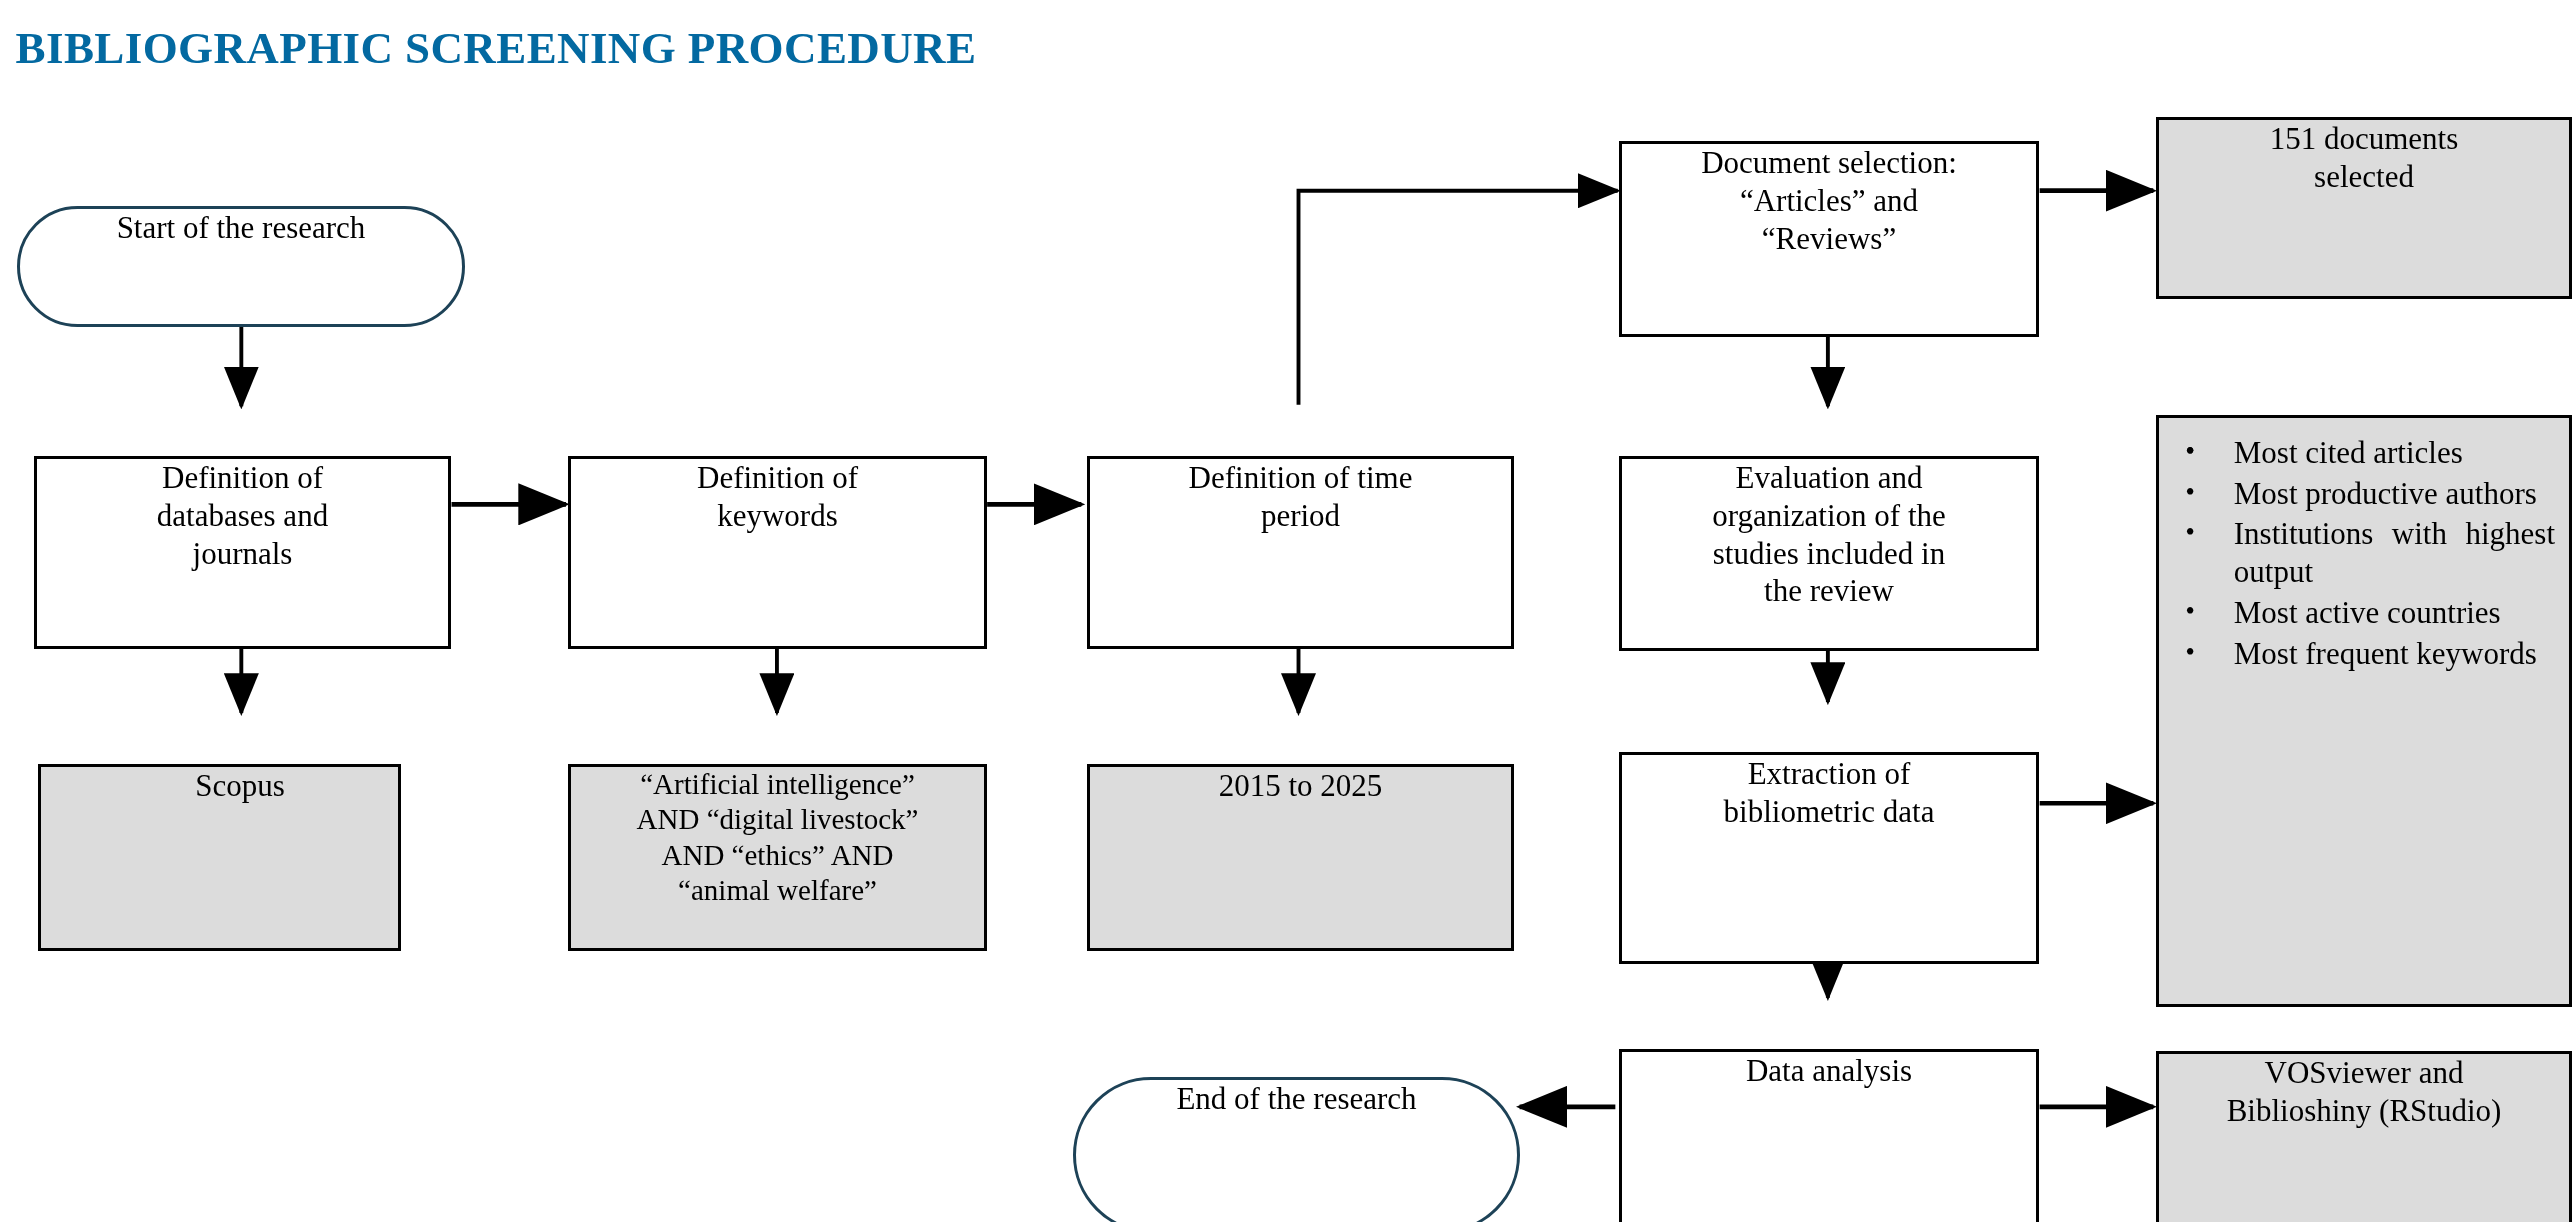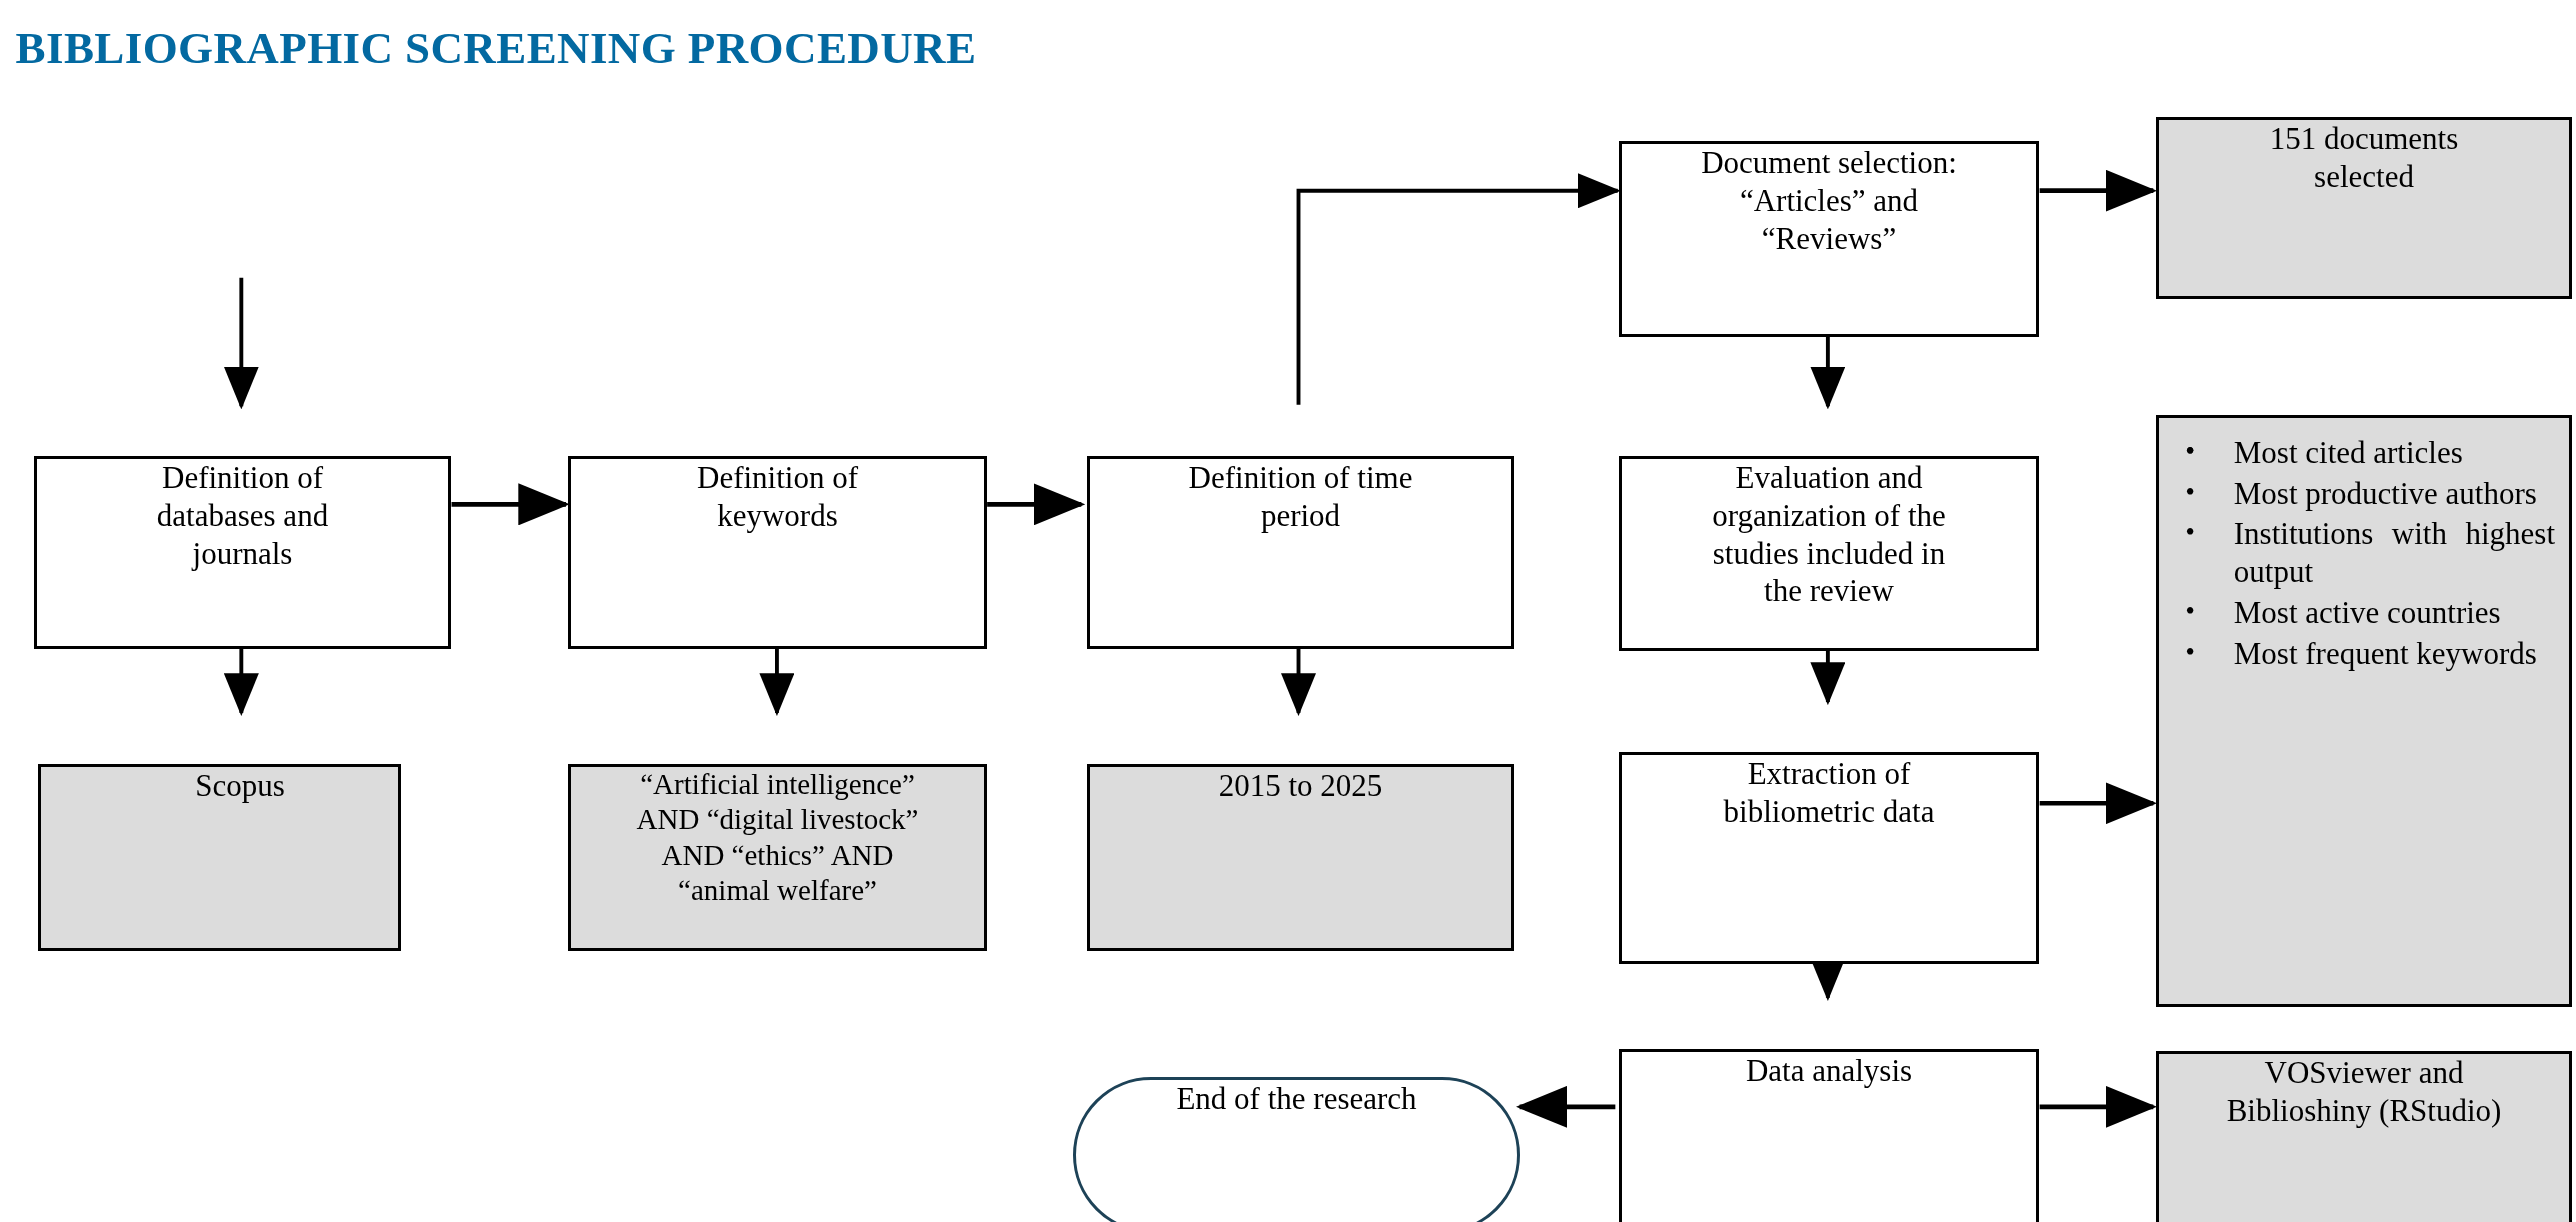--- a/index.html
+++ b/index.html
@@ -136,20 +136,23 @@
 
     <line x1="2620" y1="1032" x2="2766" y2="1032" stroke="#000000" stroke-width="6" marker-end="url(#arrowhead)"></line>
 
     <line x1="2348" y1="1146" x2="2348" y2="1282" stroke="#000000" stroke-width="5" marker-end="url(#arrowhead)"></line>
 
     <line x1="2620" y1="1422" x2="2766" y2="1422" stroke="#000000" stroke-width="6" marker-end="url(#arrowhead)"></line>
 
     <line x1="2075" y1="1422" x2="1952" y2="1422" stroke="#000000" stroke-width="6" marker-end="url(#arrowhead)"></line>
   </svg>
 
+  <div class="node term" style="left:17px; top:158px; width:448px; height:121px;">
+    <span class="txt">Start of the research</span>
+  </div>
 
   <div class="node proc" style="left:34px; top:408px; width:417px; height:193px;">
     <span class="txt">Definition of
 databases and
 journals</span>
   </div>
 
   <div class="node shade" style="left:38px; top:716px; width:363px; height:187px;padding-left:41px;">
     <span class="txt">Scopus</span>
   </div>

